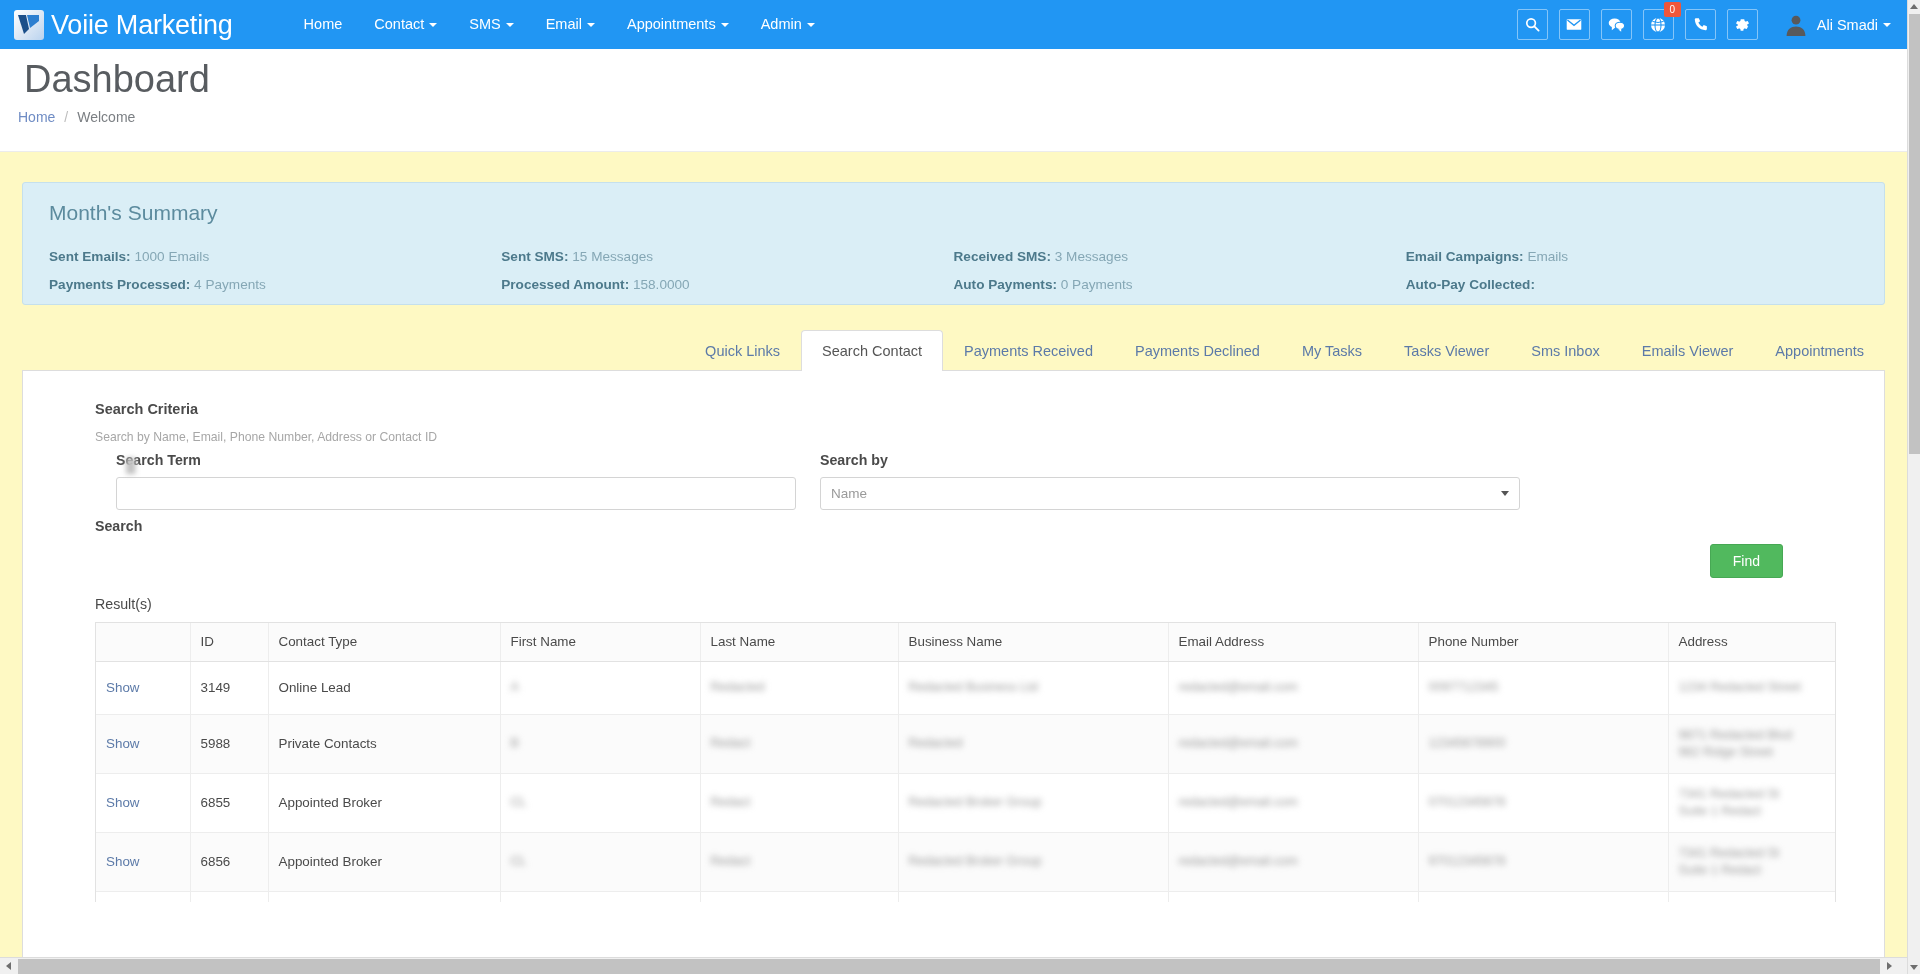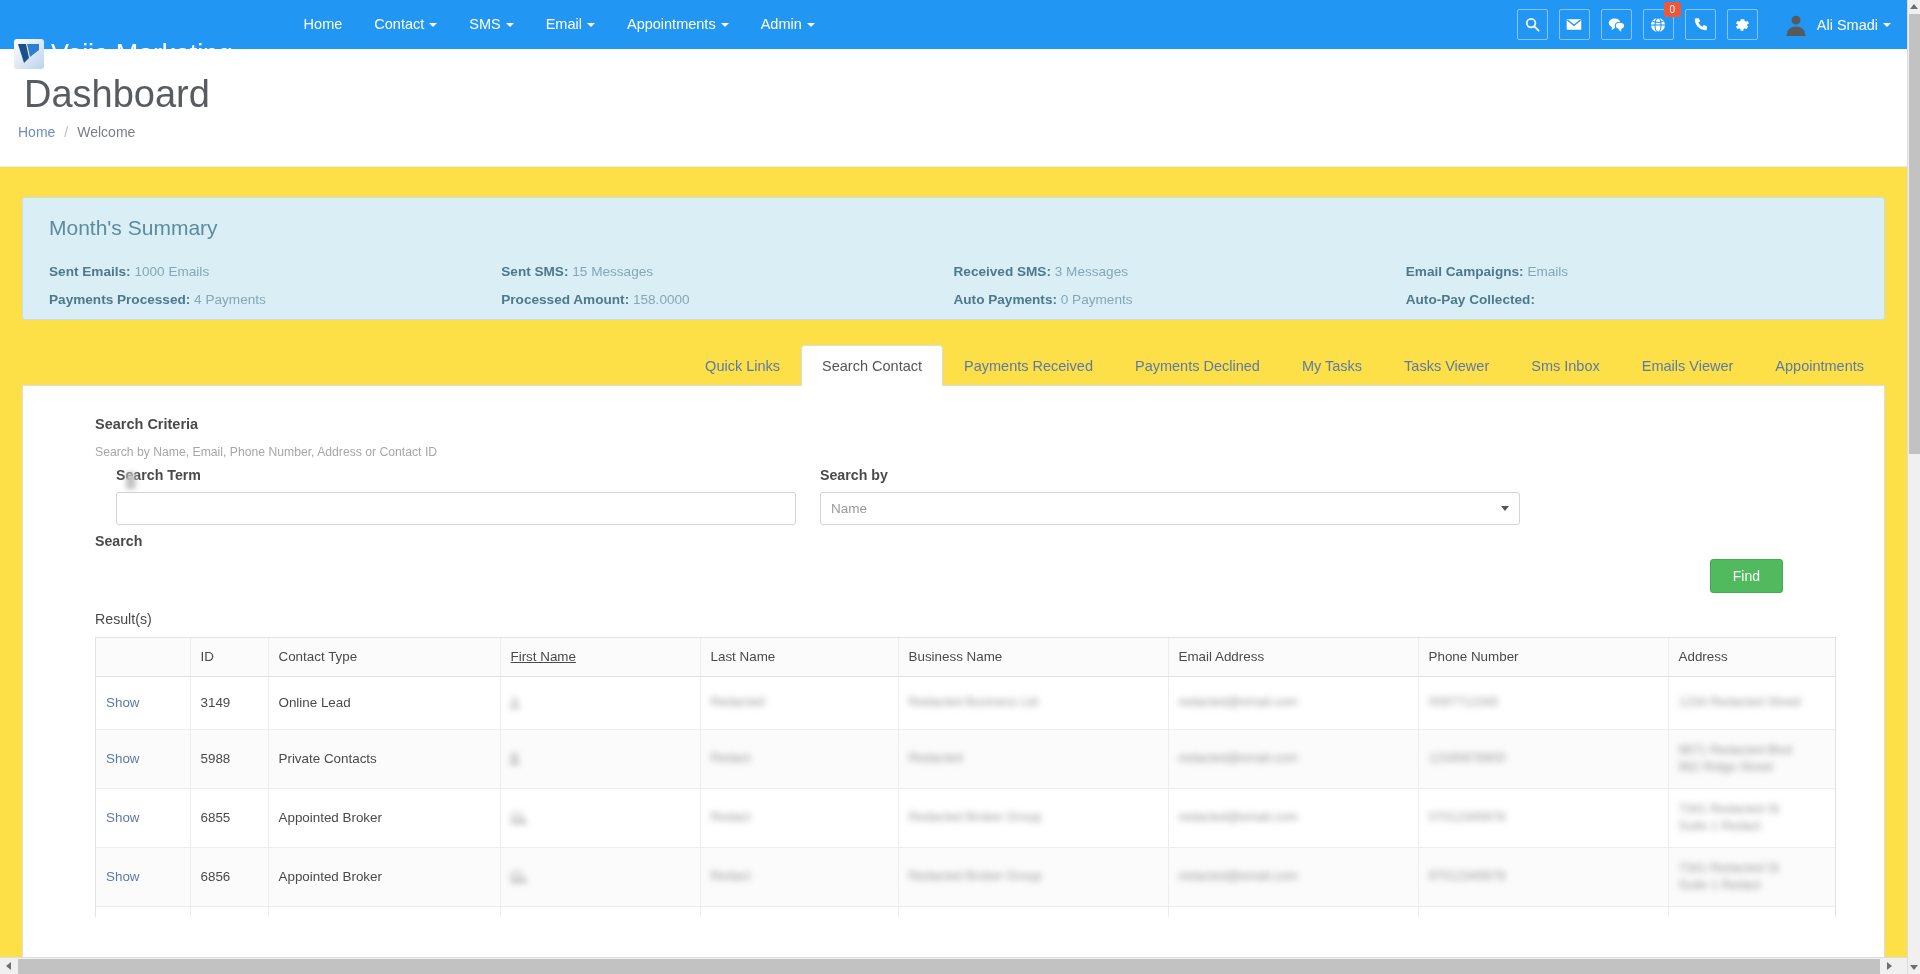--- a/index.html
+++ b/index.html
@@ -14,21 +14,21 @@
 
   
   .navbar {
     position: absolute; top: 0; left: 0;
     width: 1907px; height: 49px;
     background: #2196f3;
     display: flex; align-items: center;
     z-index: 20;
   }
   .brand {
-    display: flex; align-items: flex-end;
+    display: flex; align-items: flex-start;
     margin-left: 14px;
     height: 59px;
     margin-top: 29px;
   }
   .brand-logo {
     width: 30px; height: 30px;
     background: linear-gradient(135deg,#ffffff 0%,#dfe9f5 50%,#b9d3ef 100%);
     border-radius: 3px;
     display: flex; align-items: center; justify-content: center;
     position: relative; overflow: hidden;
@@ -105,24 +105,24 @@
     width: 24px; height: 24px;
     margin-right: 9px;
   }
   .user-name {
     color: #ffffff; font-size: 14.5px;
   }
 
   
   .page {
     position: absolute;
-    top: 49px; left: 0;
+    top: 34px; left: 0;
     width: 1907px;
     height: 925px;
-    background: #fde047;
+    background: #fef9c3;
     overflow: hidden;
   }
   .page-head {
     background: #ffffff;
     padding: 22px 0 0 0;
     border-bottom: 1px solid #ececec;
     height: 118px;
   }
   .page-title {
     font-size: 38px;
@@ -373,21 +373,21 @@
     display: block;
     white-space: pre-line;
     line-height: 17px;
     font-size: 12.6px;
   }
 
   
   .c-show { width: 94px; }
   .c-id { width: 78px; }
   .c-type { width: 232px; }
-  .c-first { width: 200px; text-decoration: underline; }
+  .c-first { width: 200px; }
   .c-last { width: 198px; }
   .c-biz { width: 270px; }
   .c-email { width: 250px; }
   .c-phone { width: 250px; }
   .c-addr { width: 200px; }
 
   
   .table-scroll::-webkit-scrollbar { width: 17px; }
   .table-scroll::-webkit-scrollbar-track { background: #ffffff; border-left: 1px solid #e4e4e4; }
   .table-scroll::-webkit-scrollbar-thumb { background: #b6b6b6; border-radius: 0; }

